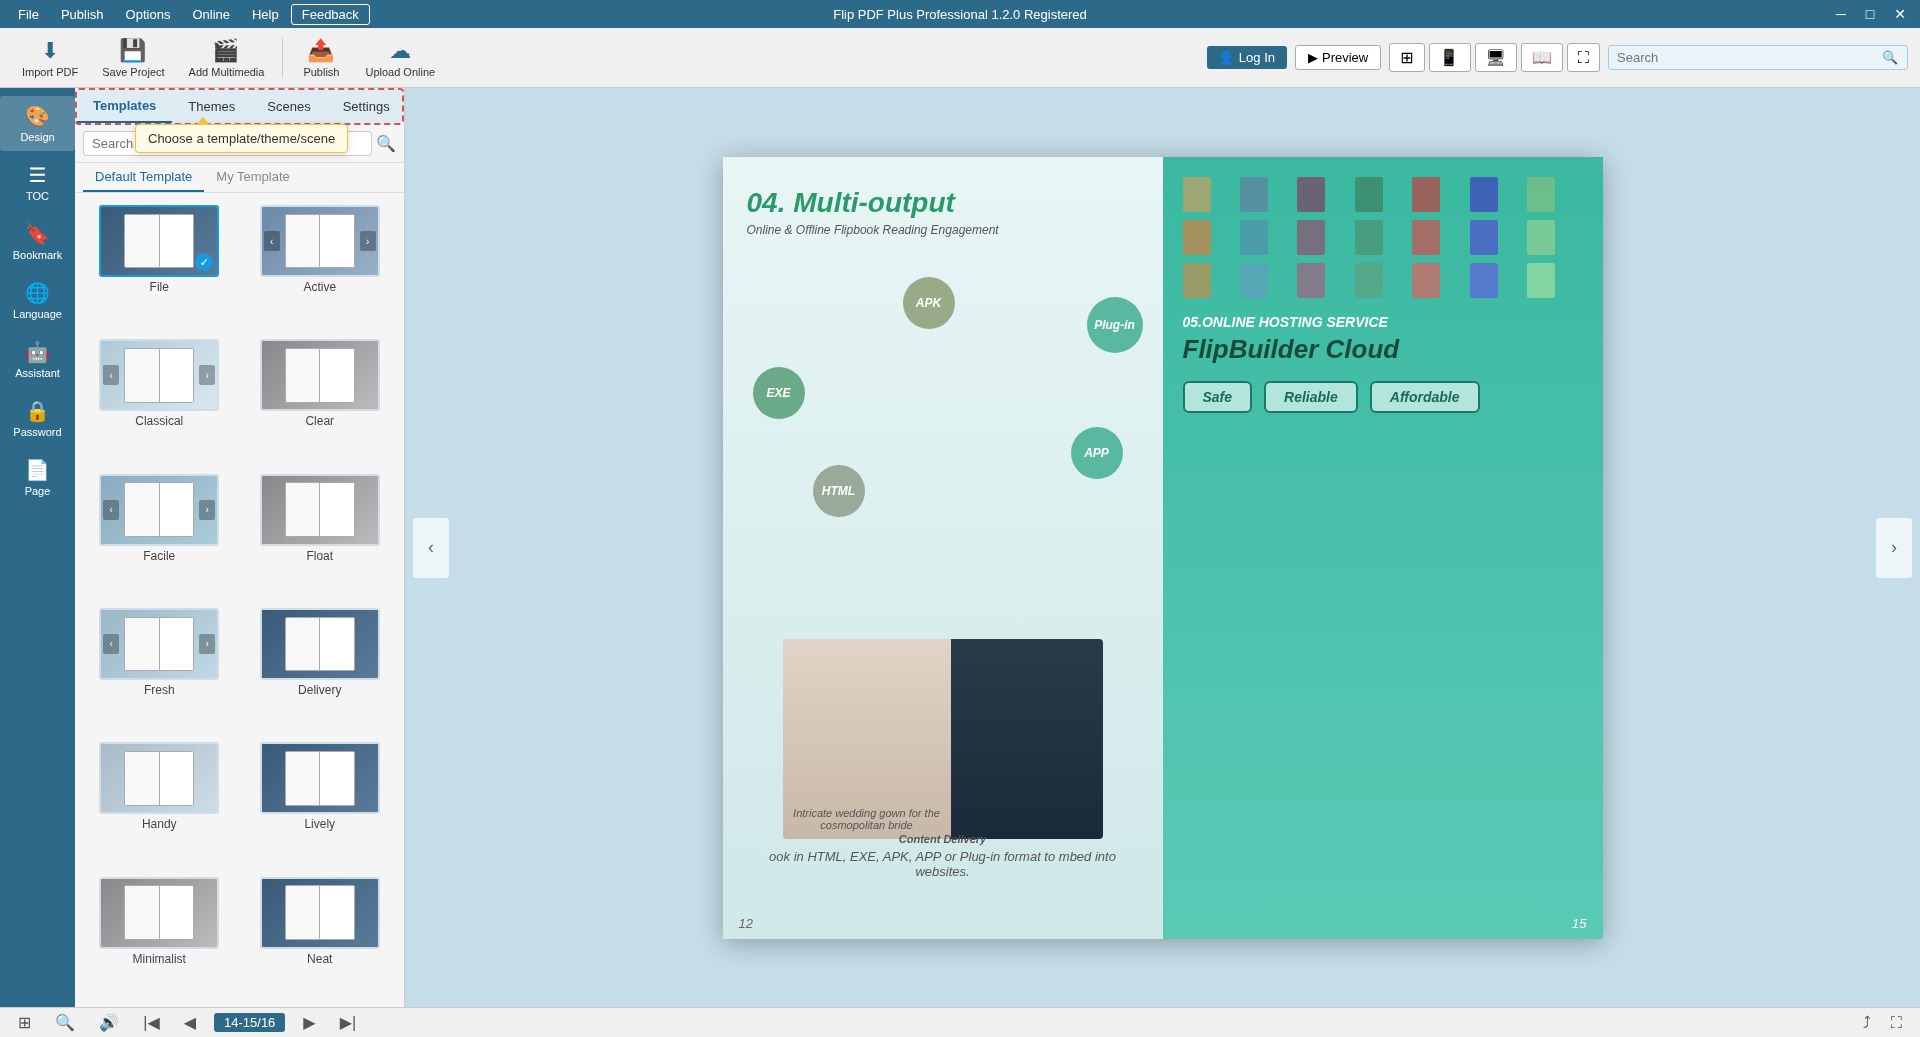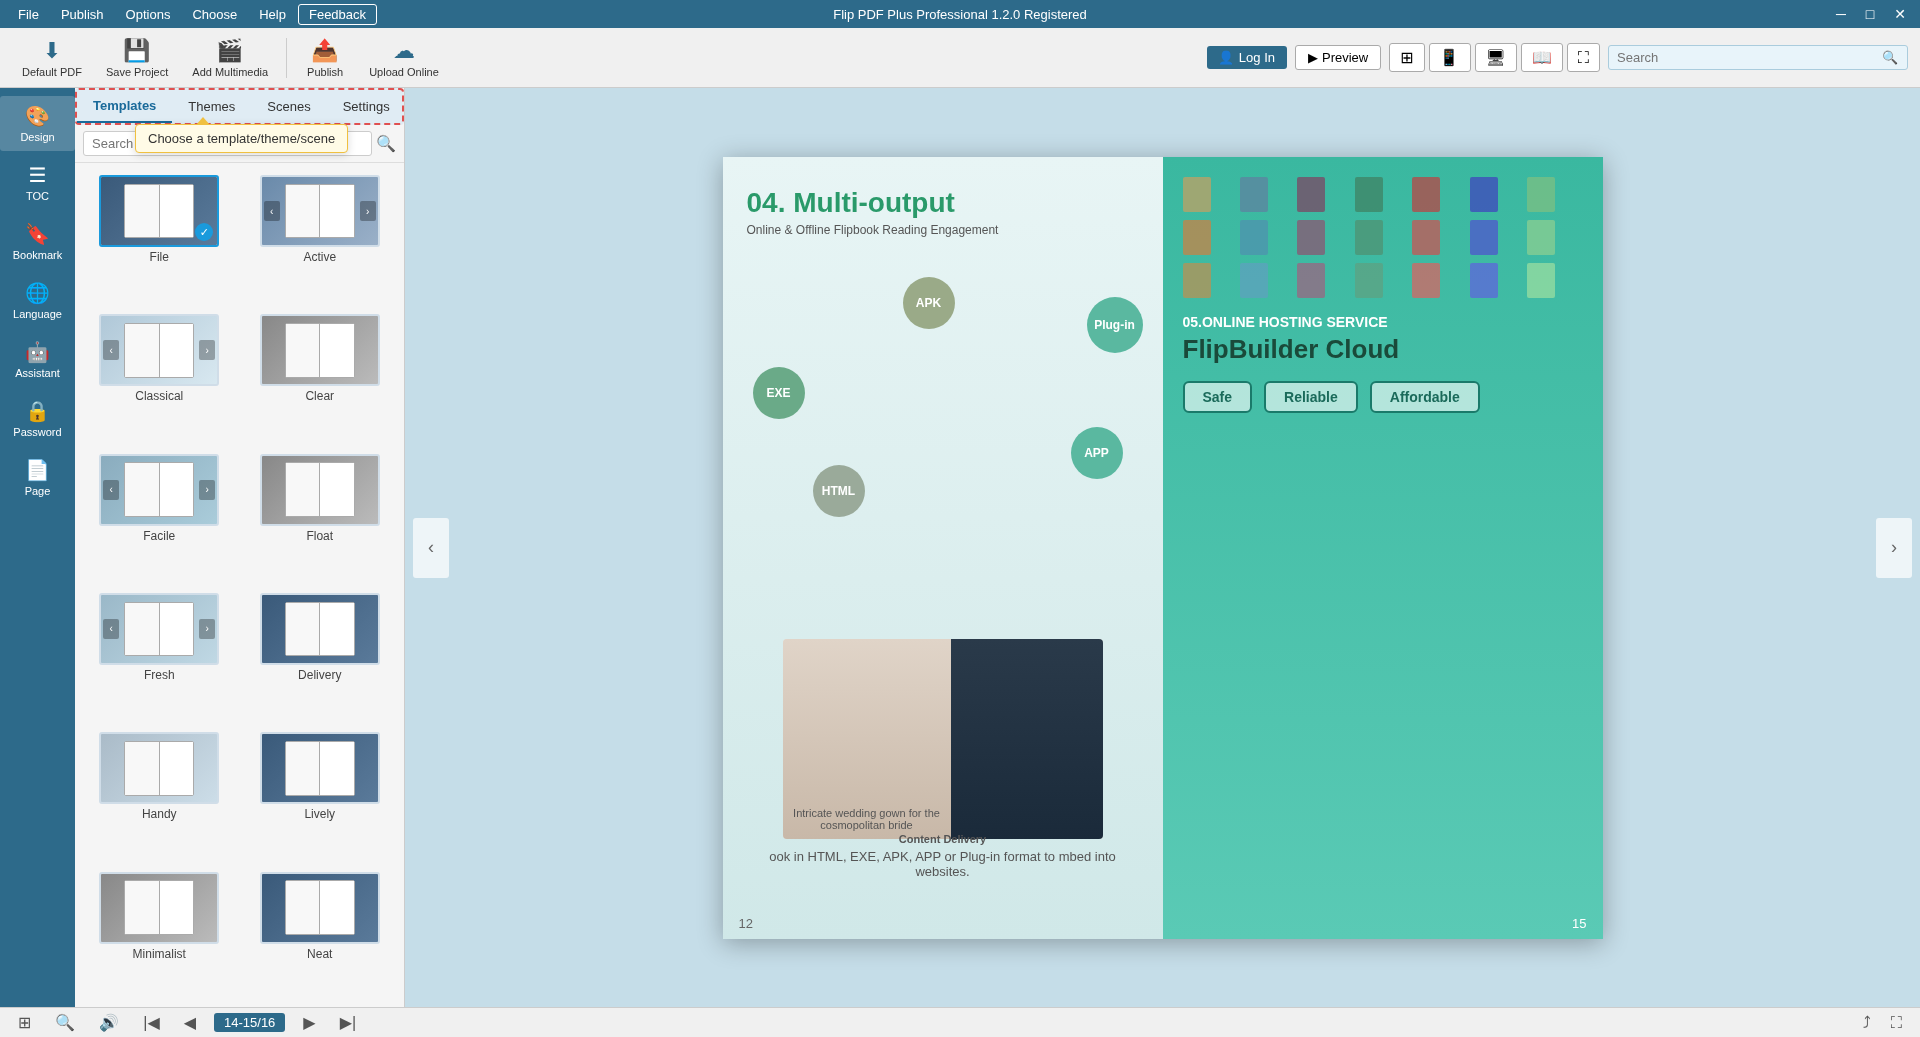--- a/index.html
+++ b/index.html
@@ -192,21 +192,21 @@
       position: absolute; top: 50%; transform: translateY(-50%);
       background: rgba(255,255,255,0.7); border: none;
       width: 36px; height: 60px; font-size: 18px; cursor: pointer;
       border-radius: 3px; color: #666; display: flex;
       align-items: center; justify-content: center;
     }
     .nav-arrow.left { left: 8px; }
     .nav-arrow.right { right: 8px; }
     .book-spread {
       display: flex; box-shadow: 0 4px 24px rgba(0,0,0,0.3);
-      height: 782px; width: 880px;
+      height: 782px; width: 880px; font-style: italic;
     }
     .book-page {
       flex: 1; background: #fff; overflow: hidden; position: relative;
     }
     .book-page-left {
       background: linear-gradient(180deg, #e8f5f5 0%, #d0e8e8 100%);
     }
     .book-page-right {
       background: linear-gradient(180deg, #3ab8a0 0%, #5acab5 100%);
     }
@@ -284,35 +284,35 @@
       position: relative;
     }
   </style>
 </head>
 <body>
 
 <div class="menu-bar">
   <span class="menu-item">File</span>
   <span class="menu-item">Publish</span>
   <span class="menu-item">Options</span>
-  <span class="menu-item">Choose</span>
+  <span class="menu-item">Online</span>
   <span class="menu-item">Help</span>
   <span class="feedback-btn">Feedback</span>
   <span class="title-bar-text">Flip PDF Plus Professional 1.2.0 Registered</span>
   <div class="window-controls">
     <span class="win-btn">─</span>
     <span class="win-btn">□</span>
     <span class="win-btn">✕</span>
   </div>
 </div>
 
 <div class="toolbar">
   <div class="toolbar-btn">
     <span class="toolbar-icon">⬇</span>
-    <span>Default PDF</span>
+    <span>Import PDF</span>
   </div>
   <div class="toolbar-btn">
     <span class="toolbar-icon">💾</span>
     <span>Save Project</span>
   </div>
   <div class="toolbar-btn">
     <span class="toolbar-icon">🎬</span>
     <span>Add Multimedia</span>
   </div>
   <div class="toolbar-divider"></div>
@@ -389,20 +389,24 @@
         <button class="panel-tab">Settings</button>
       </div>
       <div class="tooltip-box">
         <div class="tooltip-arrow"></div>
         <span>Choose a template/theme/scene</span>
       </div>
     </div>
     <div class="panel-search">
       <input type="text" placeholder="Search" style="">
       <span class="panel-search-icon">🔍</span>
+    </div>
+    <div class="panel-sub-tabs">
+      <span class="panel-sub-tab active">Default Template</span>
+      <span class="panel-sub-tab">My Template</span>
     </div>
     <div class="template-grid">
 
       <div class="template-item">
         <div class="template-thumb selected">
           <div class="template-thumb-inner template-thumb-dark">
             <div class="template-thumb-book">
                 <div class="template-thumb-book-left"></div>
                 <div class="template-thumb-book-right"></div>
               </div>

